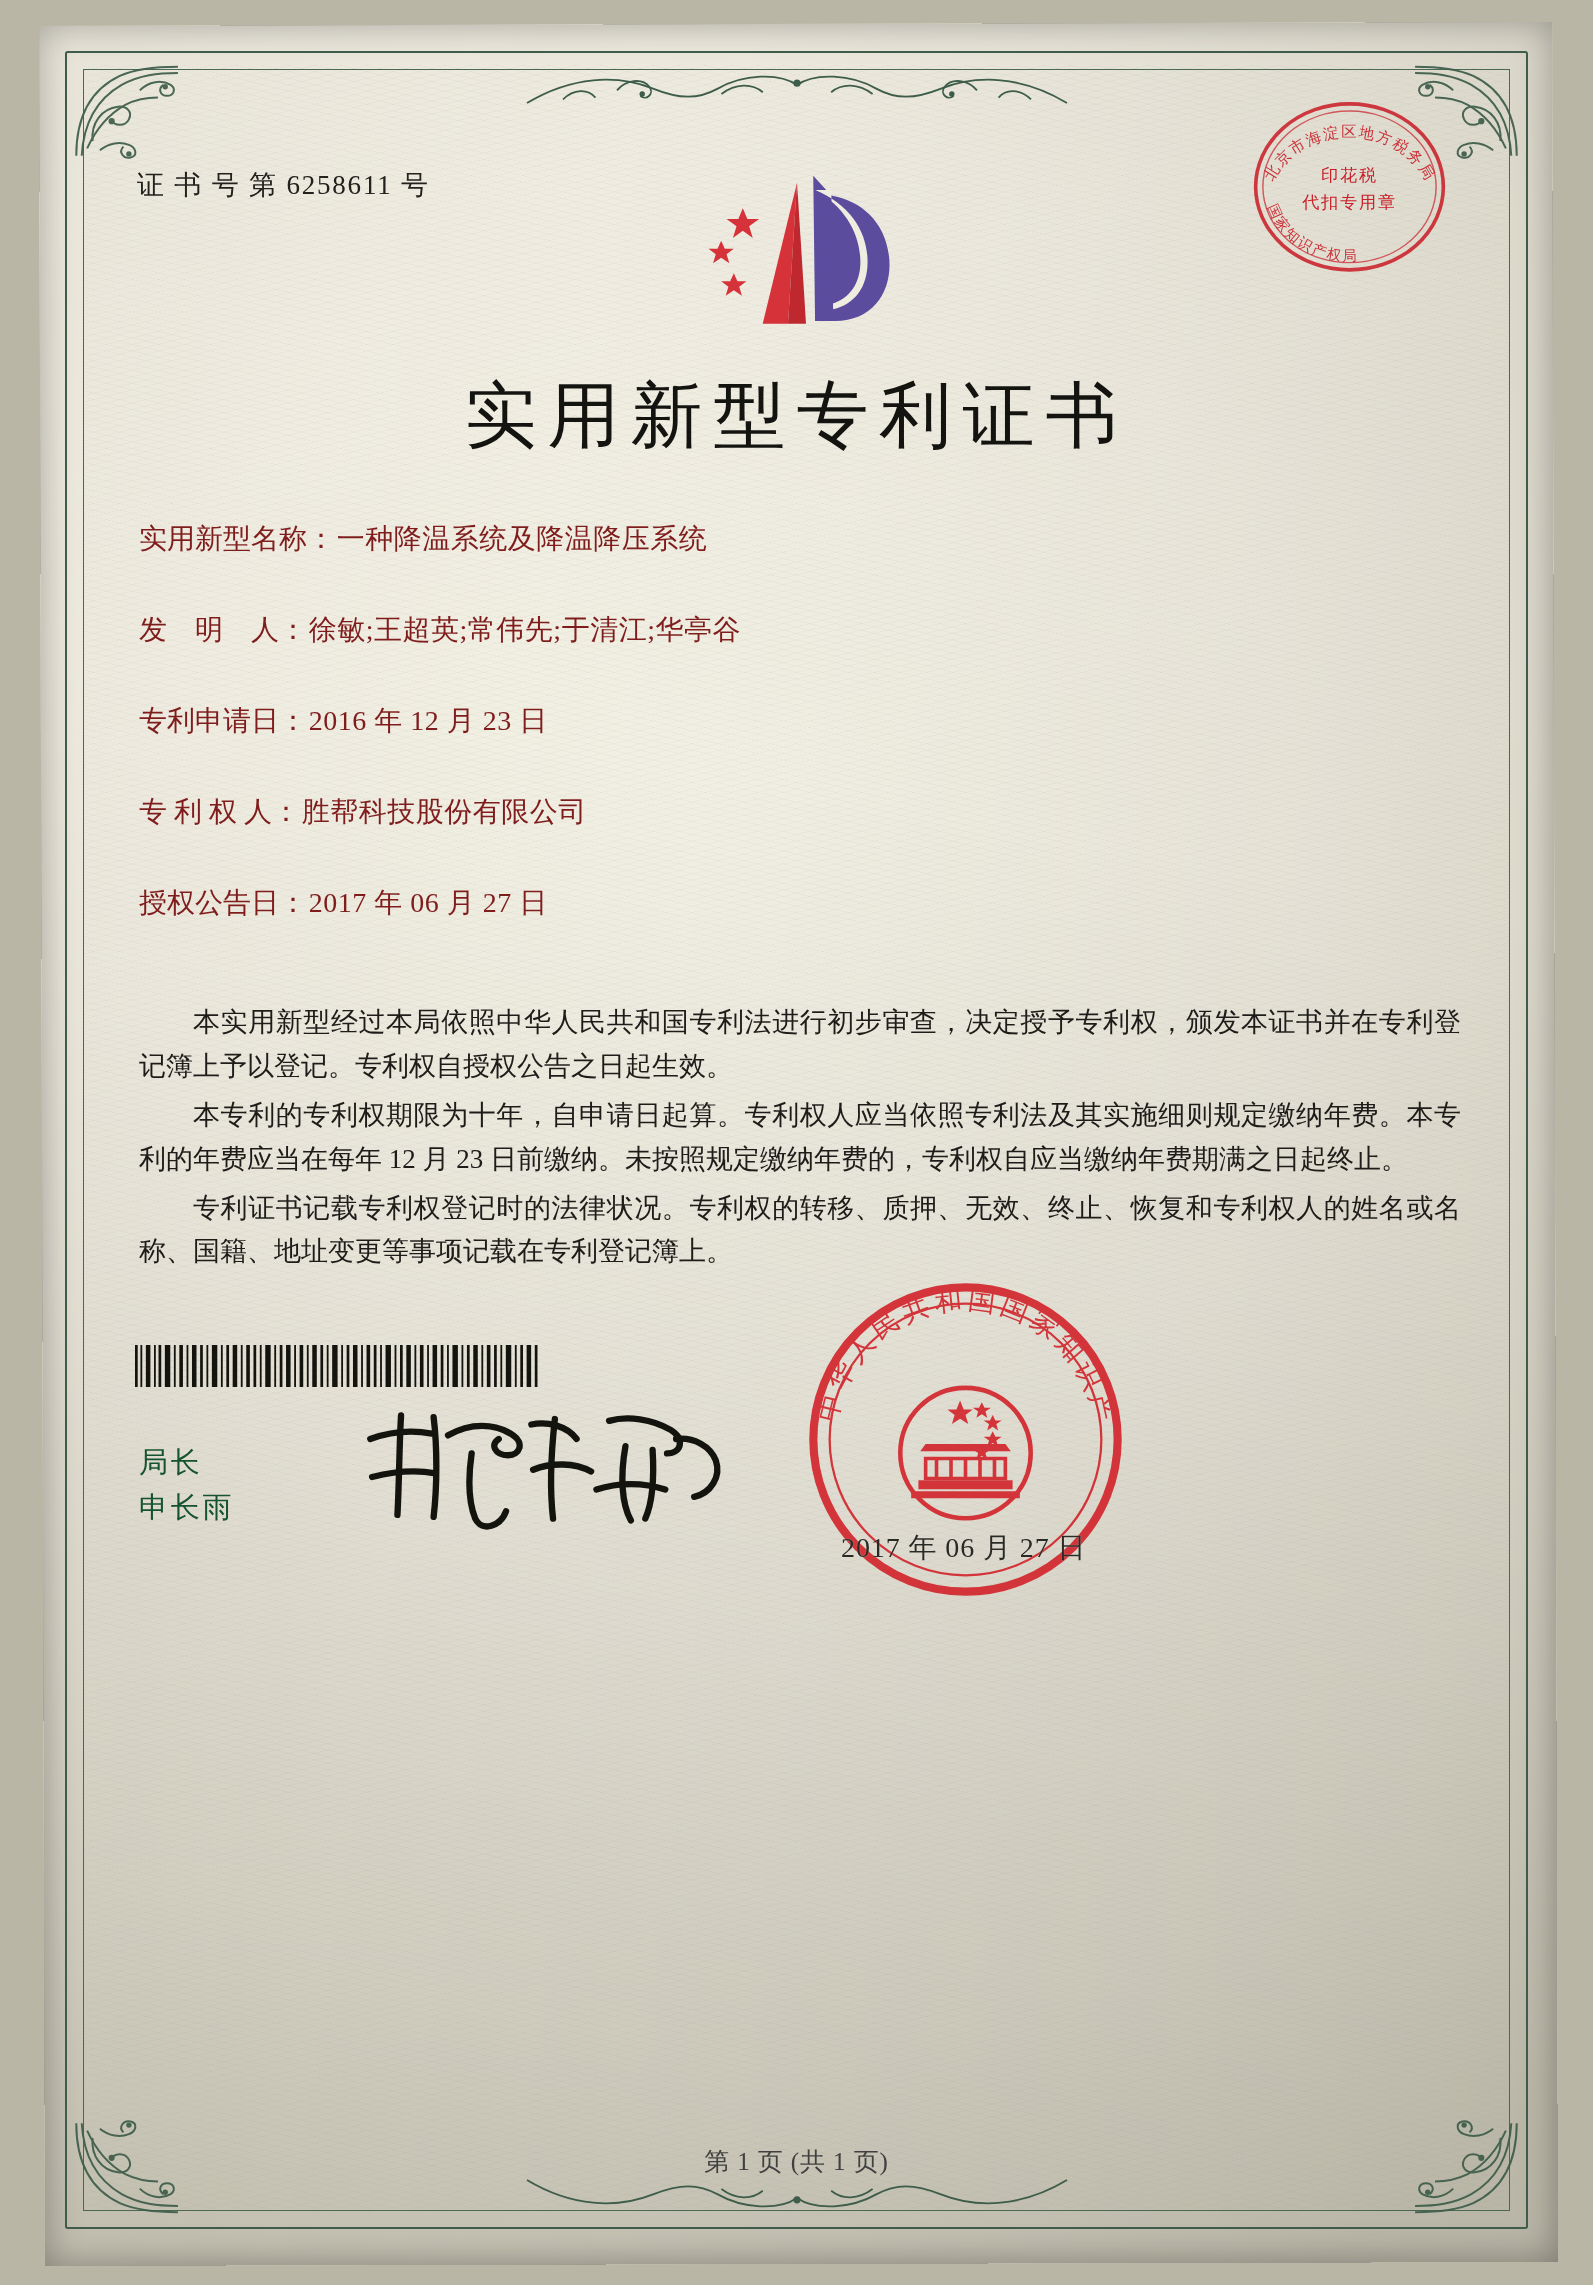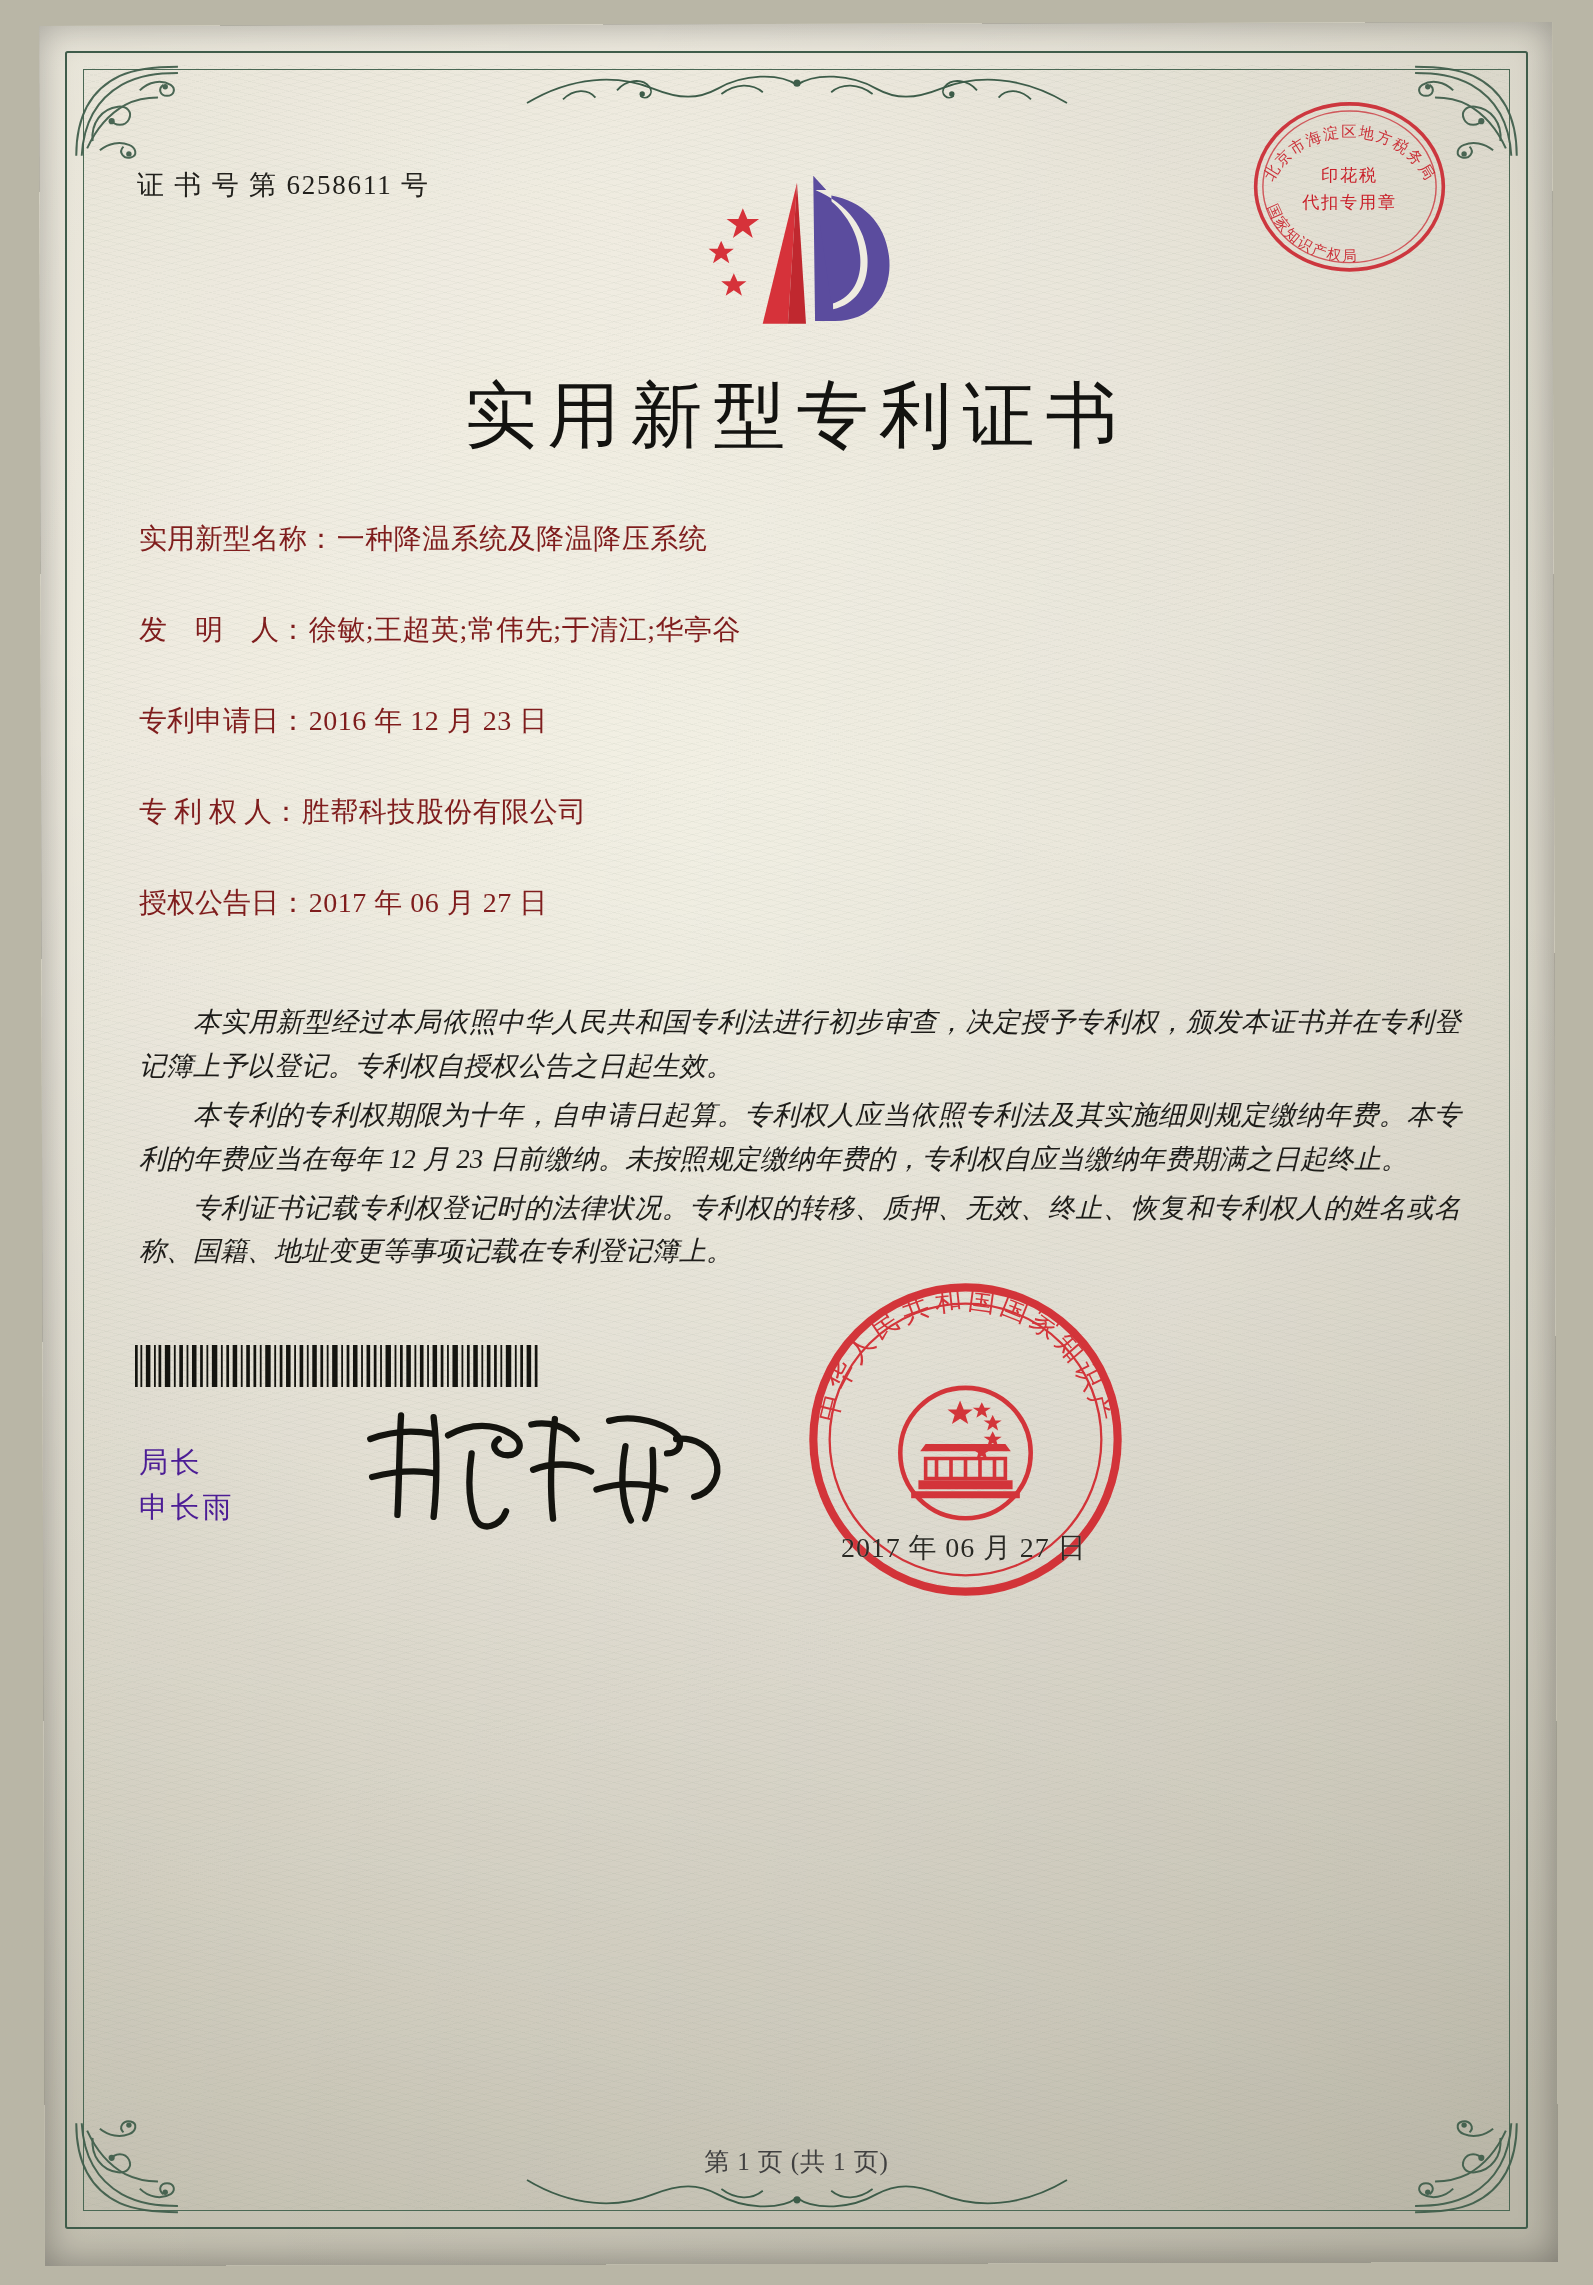--- a/index.html
+++ b/index.html
@@ -163,36 +163,35 @@
     right: 49px;
     top: 932px;
     font-size: 27px;
     line-height: 1.62;
     color: #1d1c19;
     text-align: justify;
   }
   .body-text p {
     margin: 0 0 5.4px 0;
     text-indent: 2em;
-    font-style: italic;
   }
   .barcode {
     position: absolute;
     left: 52px;
     top: 1276px;
     width: 407px;
     height: 42px;
   }
   .sig-block {
     position: absolute;
     left: 56px;
     top: 1371px;
     font-size: 29px;
     line-height: 1.55;
-    color: #4c1d95;
+    color: #14532d;
     letter-spacing: 2.7px;
   }
   .handwriting {
     position: absolute;
     left: 271px;
     top: 1330px;
     width: 380px;
     height: 136px;
   }
   .red-seal {

